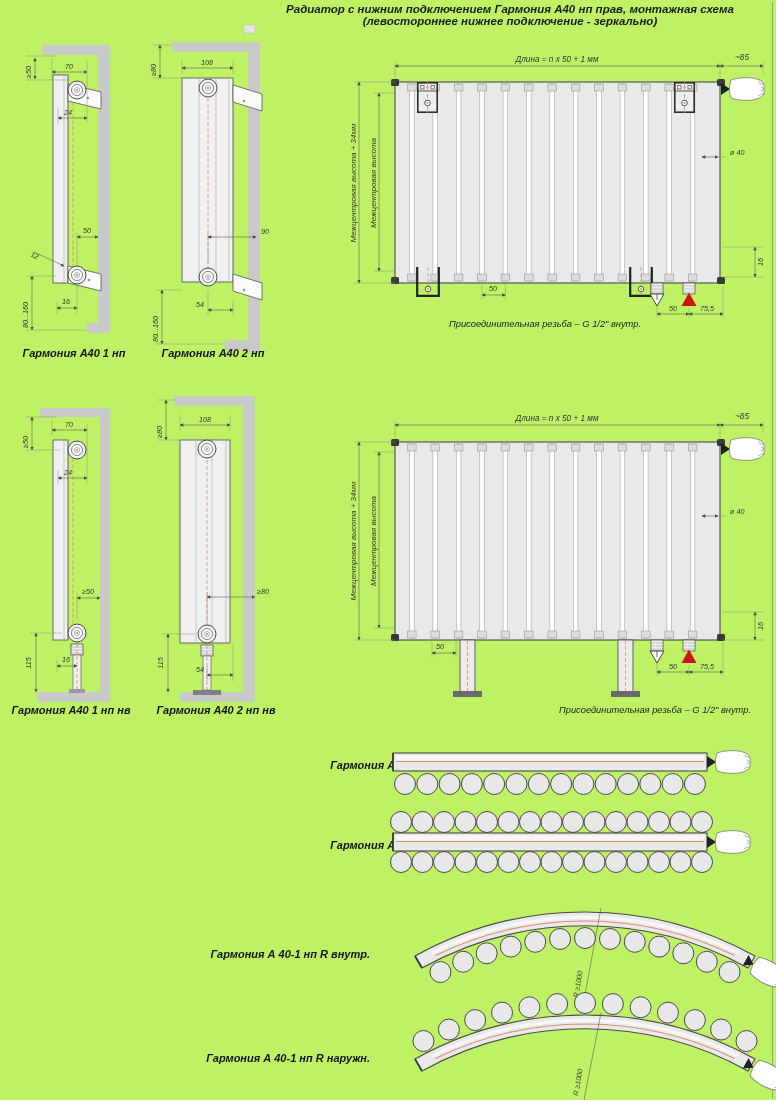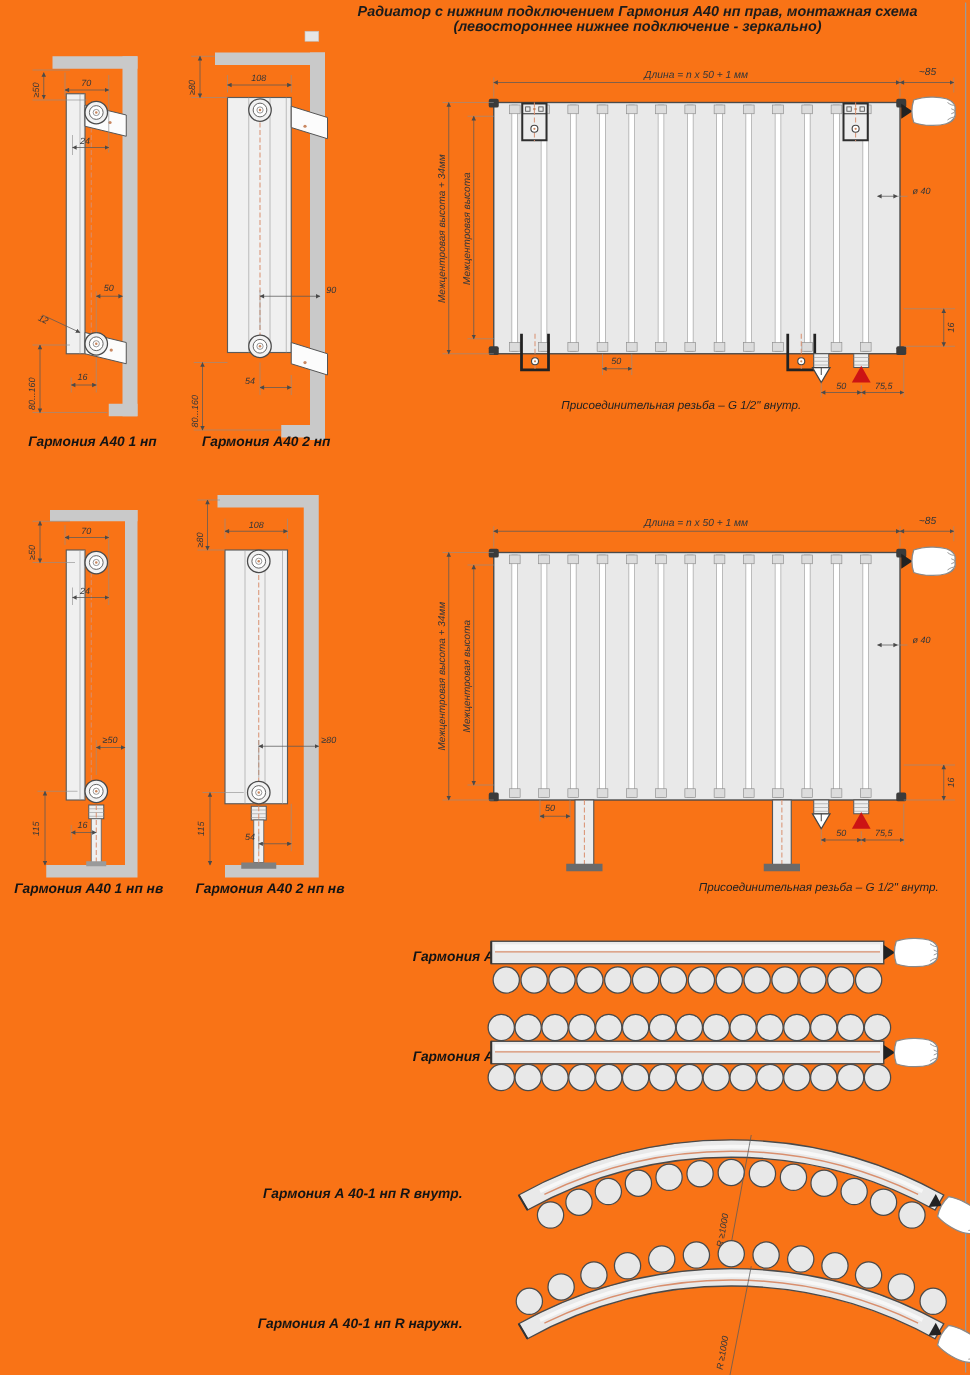--- a/index.html
+++ b/index.html
@@ -1,16 +1,16 @@
 <!DOCTYPE html>
 <html><head>
 <meta charset="utf-8">
 <style>
   html,body{margin:0;padding:0;background:#fff;}
-  #page{position:relative;width:776px;height:1100px;background:#f97316;overflow:hidden;
+  #page{position:relative;width:776px;height:1100px;background:#bef264;overflow:hidden;
         font-family:"Liberation Sans",sans-serif;}
   svg text{font-family:"Liberation Sans",sans-serif;}
   .ttl{font-style:italic;font-size:11.5px;fill:#1c1c1c;font-weight:600;}
   .lbl{font-style:italic;font-size:11px;fill:#141414;font-weight:600;}
   .dt{font-style:italic;font-size:7.2px;fill:#33363a;}
   .dt2{font-style:italic;font-size:8.2px;fill:#33363a;}
   .dth{font-style:italic;font-size:8px;fill:#33363a;}
   .cap{font-style:italic;font-size:9.3px;fill:#222;}
   .dl{stroke:#5a5a5a;stroke-width:0.6;fill:none;}
   .xl{stroke:#8f8f8f;stroke-width:0.5;fill:none;}

